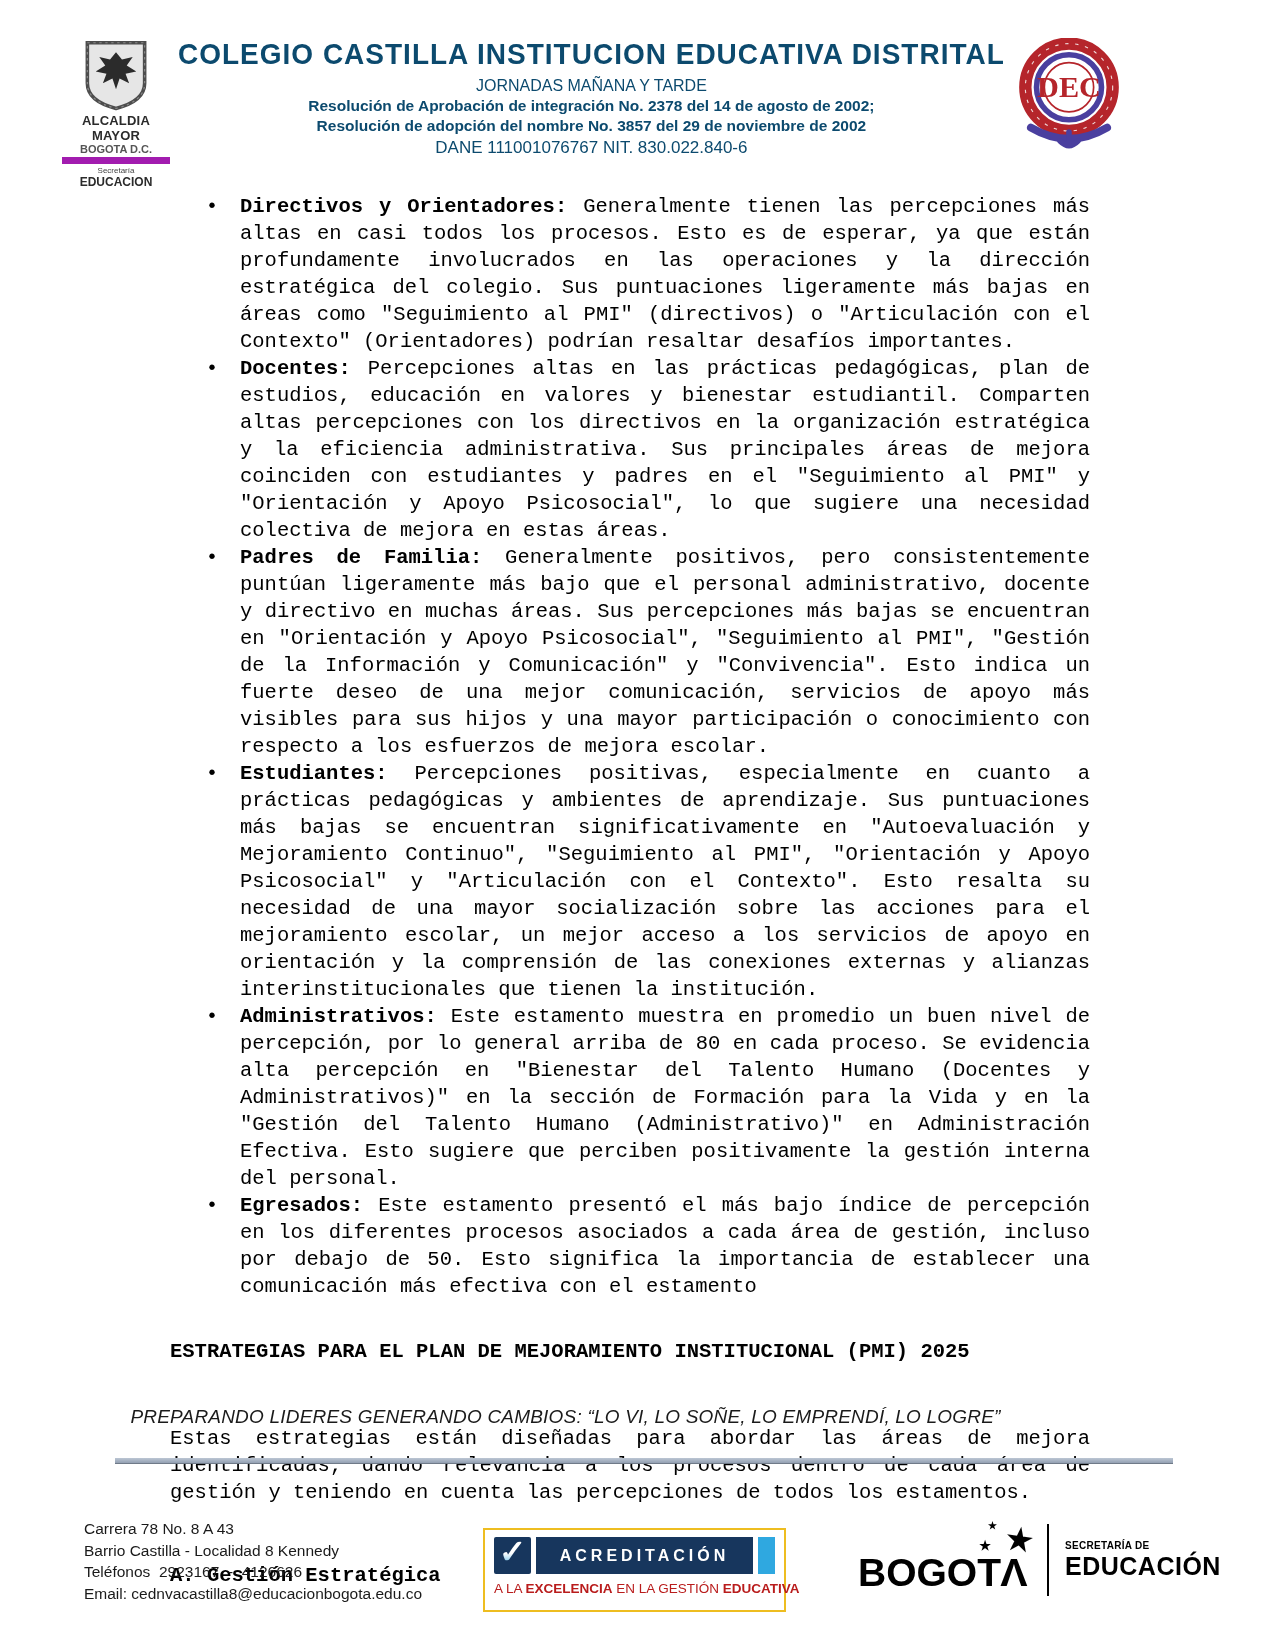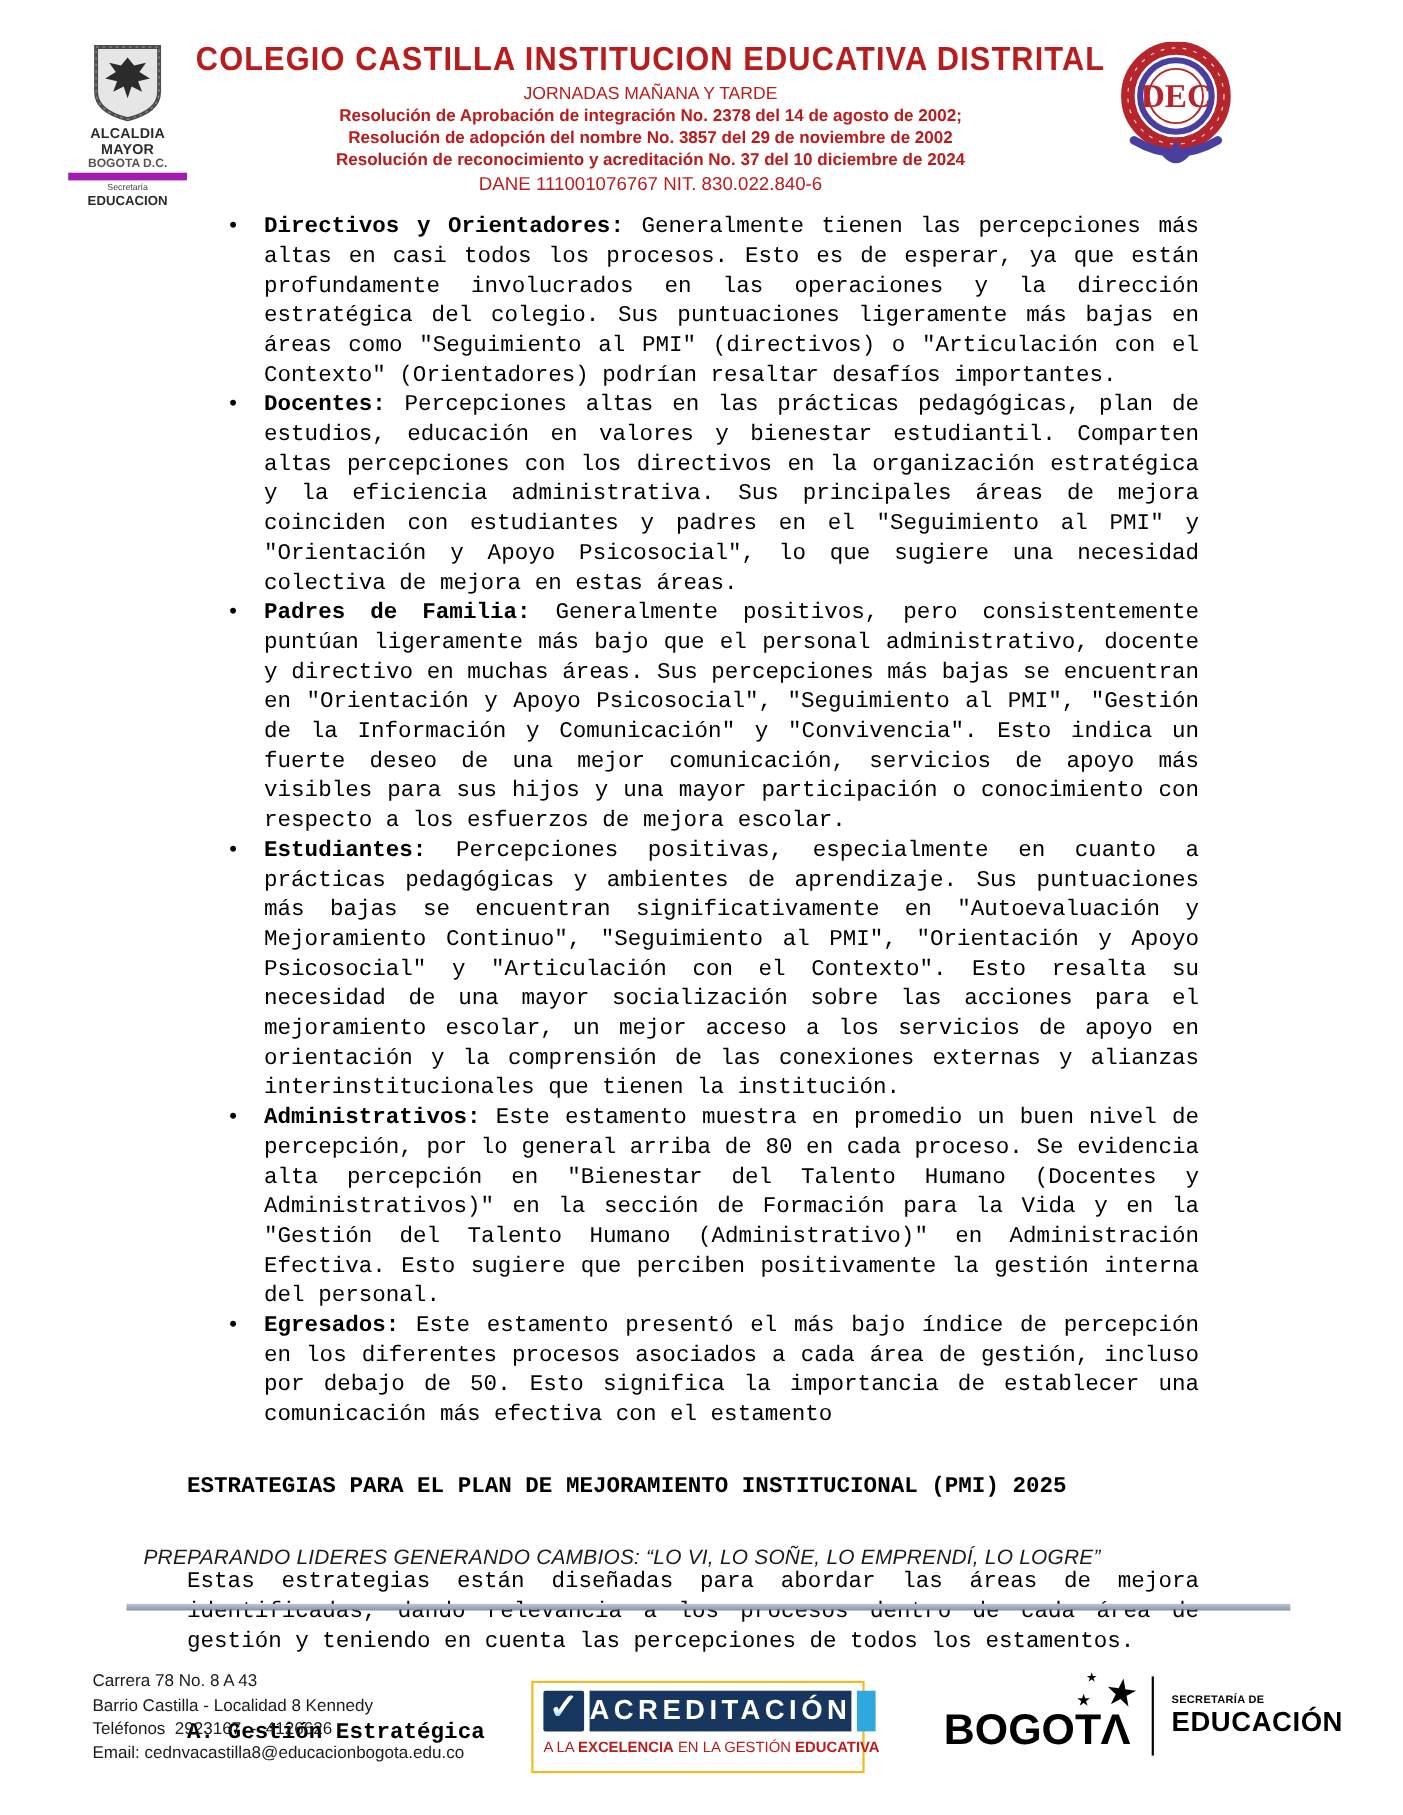--- a/index.html
+++ b/index.html
@@ -20,21 +20,21 @@
   .alcaldia {
     width: 108px; flex: 0 0 108px; text-align: center;
     font-family: "Liberation Sans", sans-serif; color: #2b2b2b;
   }
   .alcaldia svg { display: block; margin: 0 auto; }
   .alcaldia .l1 { font-size: 13px; font-weight: bold; letter-spacing: 0.2px; margin-top: 1px; }
   .alcaldia .l2 { font-size: 11px; font-weight: bold; color: #555; border-bottom: 7px solid #a21caf; padding-bottom: 2px; }
   .alcaldia .l3 { font-size: 8px; color: #444; margin-top: 2px; }
   .alcaldia .l4 { font-size: 12px; font-weight: bold; }
 
-  .header-center { flex: 1; text-align: center; font-family: "Liberation Sans", sans-serif; color: #b91c1c; padding: 0 8px; }
+  .header-center { flex: 1; text-align: center; font-family: "Liberation Sans", sans-serif; color: #0c4a6e; padding: 0 8px; }
   .school-name { font-size: 28px; font-weight: 600; letter-spacing: 1px; white-space: nowrap; transform: scaleY(1.08); }
   .jornadas { font-size: 16px; margin-top: 7px; }
   .resolucion { font-size: 15.5px; margin-top: 2px; font-weight: bold; }
   .dane { font-size: 17px; margin-top: 3px; }
 
   .seal { width: 112px; flex: 0 0 112px; }
   .seal svg { display: block; }
 
   
   .content {
@@ -88,21 +88,21 @@
   .accred-check {
     width: 37px; height: 37px; background: #17365d; border-radius: 2px;
     display: flex; align-items: center; justify-content: center;
     position: relative; flex: 0 0 37px;
   }
   .accred-check span { color: #fff; font-size: 33px; font-weight: bold; line-height: 1; margin-top: -8px;
     background: linear-gradient(#ffffff 55%, #35a8e0); -webkit-background-clip: text; background-clip: text; -webkit-text-fill-color: transparent; }
   .accred-banner {
     flex: 1; height: 37px; background: #17365d; color: #fff;
     display: flex; align-items: center; justify-content: center;
-    font-size: 25px; font-weight: bold; letter-spacing: 4px;
+    font-size: 16px; font-weight: bold; letter-spacing: 4px;
   }
   .accred-bluebox { width: 17px; height: 37px; background: #2fa8e0; flex: 0 0 17px; }
   .accred-tagline {
     margin-top: 7px; text-align: center; color: #b91c1c;
     font-size: 13.5px; white-space: pre;
   }
   .accred-tagline b { font-weight: bold; }
 
   .bogota-block {
     position: absolute; top: 1524px; left: 858px;
@@ -133,21 +133,20 @@
     <div class="l2">BOGOTA D.C.</div>
     <div class="l3">Secretaría</div>
     <div class="l4">EDUCACION</div>
   </div>
 
   <div class="header-center">
     <div class="school-name">COLEGIO CASTILLA INSTITUCION EDUCATIVA DISTRITAL</div>
     <div class="jornadas">JORNADAS MAÑANA Y TARDE</div>
     <div class="resolucion">Resolución de Aprobación de integración No. 2378 del 14 de agosto de 2002;</div>
     <div class="resolucion">Resolución de adopción del nombre No. 3857 del 29 de noviembre de 2002</div>
-    <div class="resolucion">Resolución de reconocimiento y acreditación No. 37 del 10 diciembre de 2024</div>
     <div class="dane">DANE 111001076767 NIT. 830.022.840-6</div>
   </div>
 
   <div class="seal">
     <svg width="112" height="112" viewBox="0 0 100 100">
       <circle cx="50" cy="44" r="39" fill="#ffffff" stroke="#b5252b" stroke-width="11"></circle>
       <circle cx="50" cy="44" r="39" fill="none" stroke="#f0d9d9" stroke-width="1" stroke-dasharray="3 6"></circle>
       <circle cx="50" cy="44" r="29" fill="#ffffff" stroke="#4a3f9f" stroke-width="5"></circle>
       <circle cx="50" cy="44" r="22" fill="#ffffff" stroke="#b5252b" stroke-width="1.5"></circle>
       <text x="50" y="53" text-anchor="middle" font-family="Liberation Serif, serif" font-size="27" font-weight="bold" fill="#b5252b">DEC</text>

